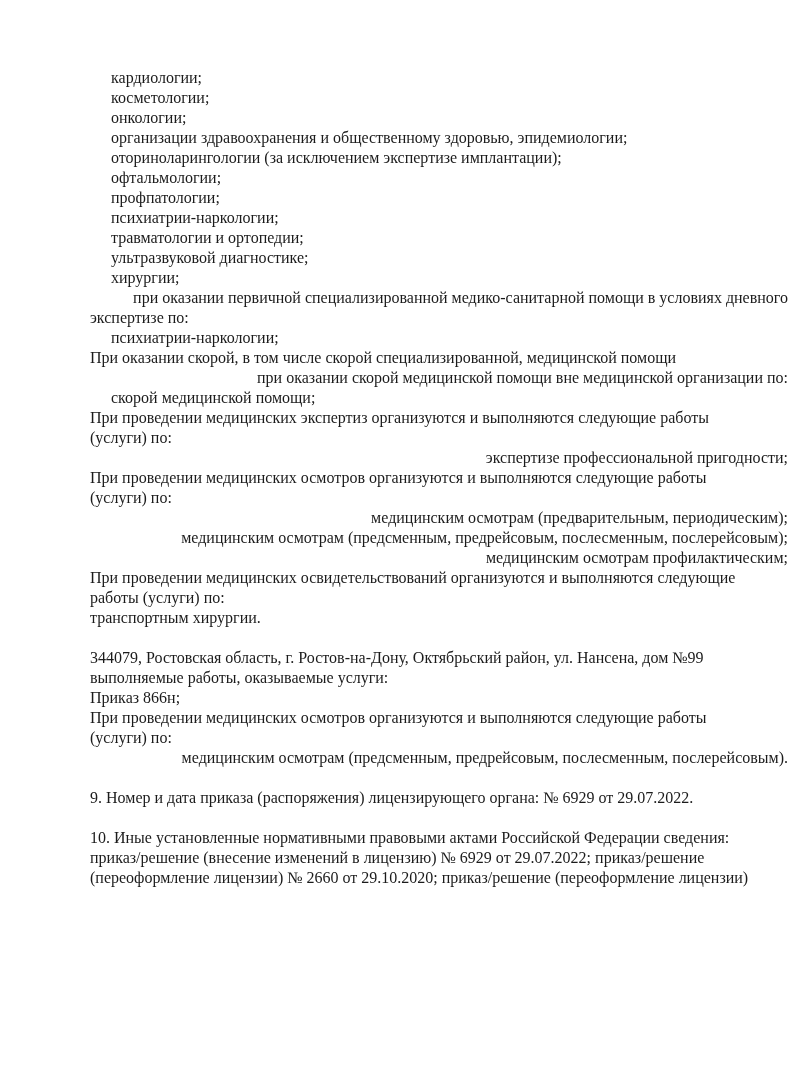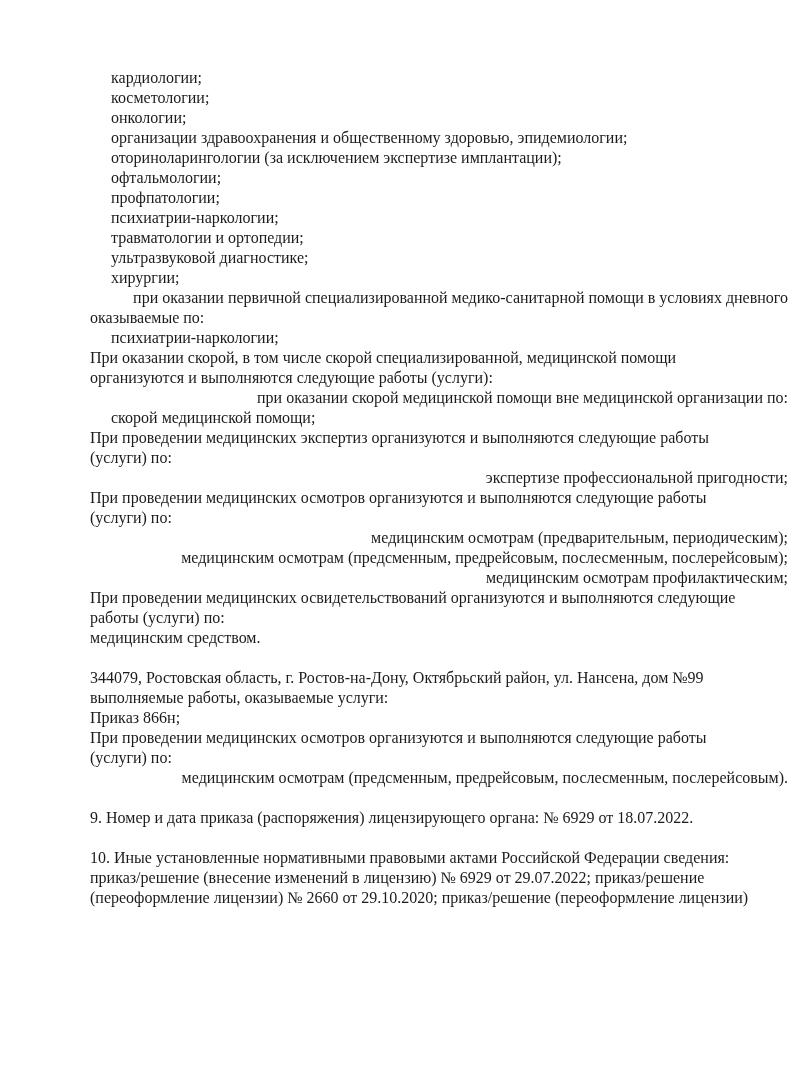--- a/index.html
+++ b/index.html
@@ -42,44 +42,43 @@
       <div class="line indent-2">онкологии;</div>
       <div class="line indent-2">организации здравоохранения и общественному здоровью, эпидемиологии;</div>
       <div class="line indent-2">оториноларингологии (за исключением экспертизе имплантации);</div>
       <div class="line indent-2">офтальмологии;</div>
       <div class="line indent-2">профпатологии;</div>
       <div class="line indent-2">психиатрии-наркологии;</div>
       <div class="line indent-2">травматологии и ортопедии;</div>
       <div class="line indent-2">ультразвуковой диагностике;</div>
       <div class="line indent-2">хирургии;</div>
       <div class="line indent-1">при оказании первичной специализированной медико-санитарной помощи в условиях дневного</div>
-      <div class="line indent-0">оказываемые по:</div>
+      <div class="line indent-0">экспертизе по:</div>
       <div class="line indent-2">психиатрии-наркологии;</div>
       <div class="line indent-0">При оказании скорой, в том числе скорой специализированной, медицинской помощи</div>
-      <div class="line indent-0">организуются и выполняются следующие работы (услуги):</div>
       <div class="line indent-1">при оказании скорой медицинской помощи вне медицинской организации по:</div>
       <div class="line indent-2">скорой медицинской помощи;</div>
       <div class="line indent-0">При проведении медицинских экспертиз организуются и выполняются следующие работы</div>
       <div class="line indent-0">(услуги) по:</div>
       <div class="line indent-1">экспертизе профессиональной пригодности;</div>
       <div class="line indent-0">При проведении медицинских осмотров организуются и выполняются следующие работы</div>
       <div class="line indent-0">(услуги) по:</div>
       <div class="line indent-1">медицинским осмотрам (предварительным, периодическим);</div>
       <div class="line indent-1">медицинским осмотрам (предсменным, предрейсовым, послесменным, послерейсовым);</div>
       <div class="line indent-1">медицинским осмотрам профилактическим;</div>
       <div class="line indent-0">При проведении медицинских освидетельствований организуются и выполняются следующие</div>
       <div class="line indent-0">работы (услуги) по:</div>
-      <div class="line indent-0">медицинским средством.</div>
+      <div class="line indent-0">транспортным хирургии.</div>
       <div class="line indent-0"></div>
       <div class="line indent-0">344079, Ростовская область, г. Ростов-на-Дону, Октябрьский район, ул. Нансена, дом №99</div>
       <div class="line indent-0">выполняемые работы, оказываемые услуги:</div>
       <div class="line indent-0">Приказ 866н;</div>
       <div class="line indent-0">При проведении медицинских осмотров организуются и выполняются следующие работы</div>
       <div class="line indent-0">(услуги) по:</div>
       <div class="line indent-1">медицинским осмотрам (предсменным, предрейсовым, послесменным, послерейсовым).</div>
       <div class="line indent-0"></div>
-      <div class="line indent-0">9. Номер и дата приказа (распоряжения) лицензирующего органа: № 6929 от 18.07.2022.</div>
+      <div class="line indent-0">9. Номер и дата приказа (распоряжения) лицензирующего органа: № 6929 от 29.07.2022.</div>
       <div class="line indent-0"></div>
       <div class="line indent-0">10. Иные установленные нормативными правовыми актами Российской Федерации сведения:</div>
       <div class="line indent-0">приказ/решение (внесение изменений в лицензию) № 6929 от 29.07.2022; приказ/решение</div>
       <div class="line indent-0">(переоформление лицензии) № 2660 от 29.10.2020; приказ/решение (переоформление лицензии)</div>
     </div>
 </div>
 
 </body></html>

